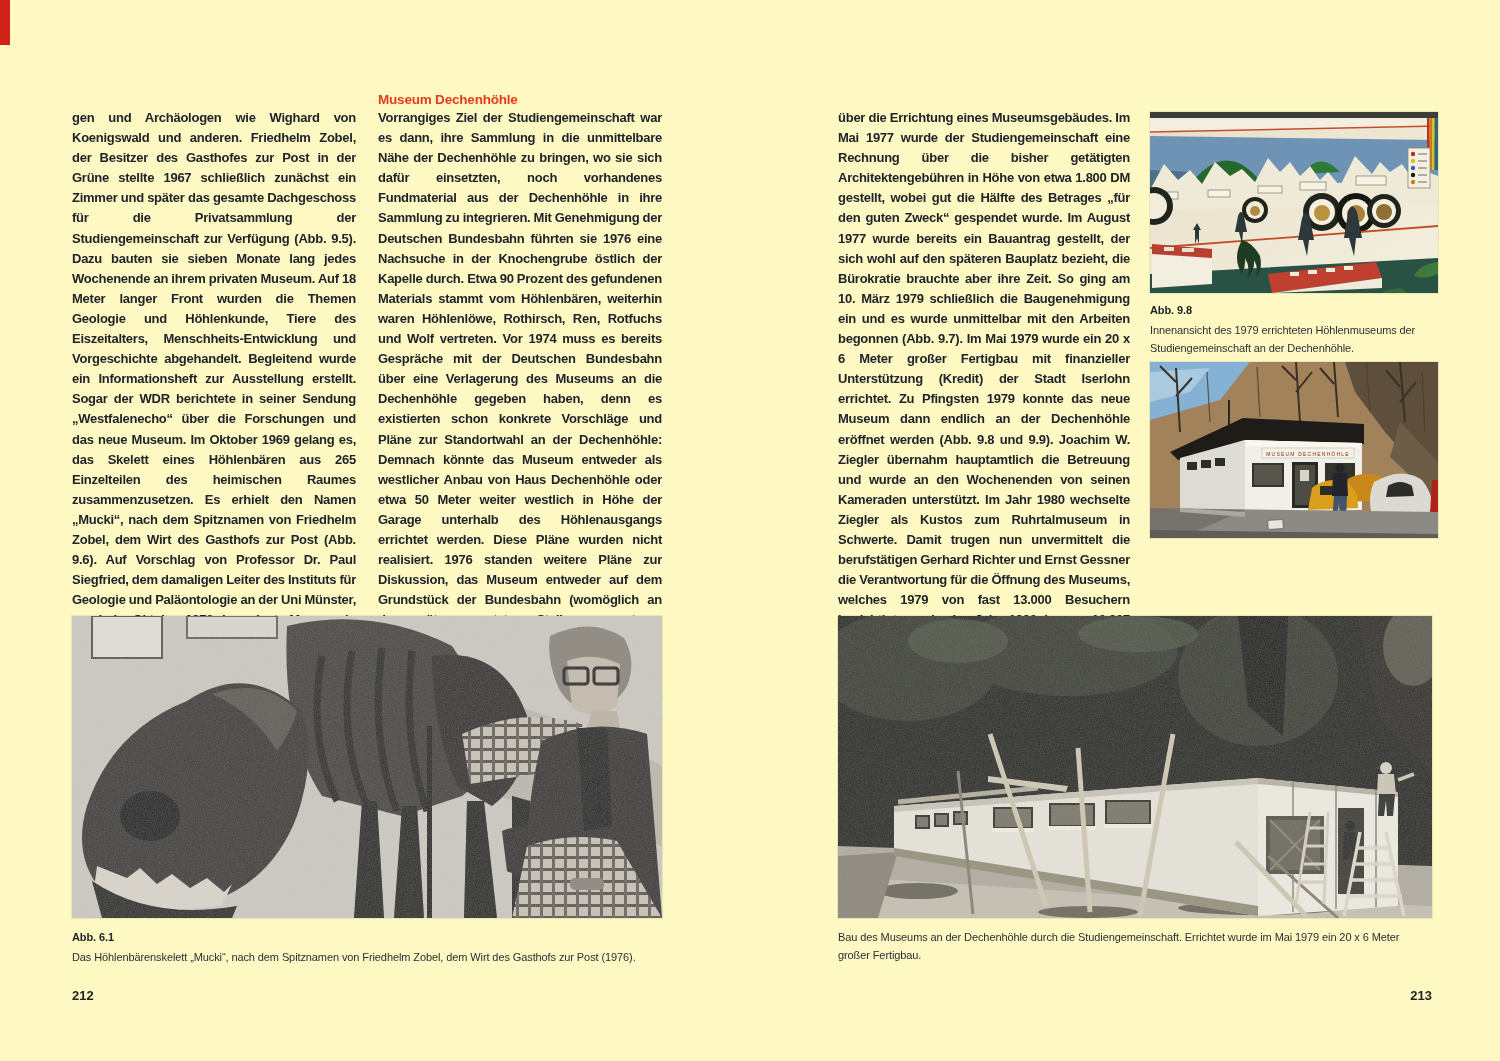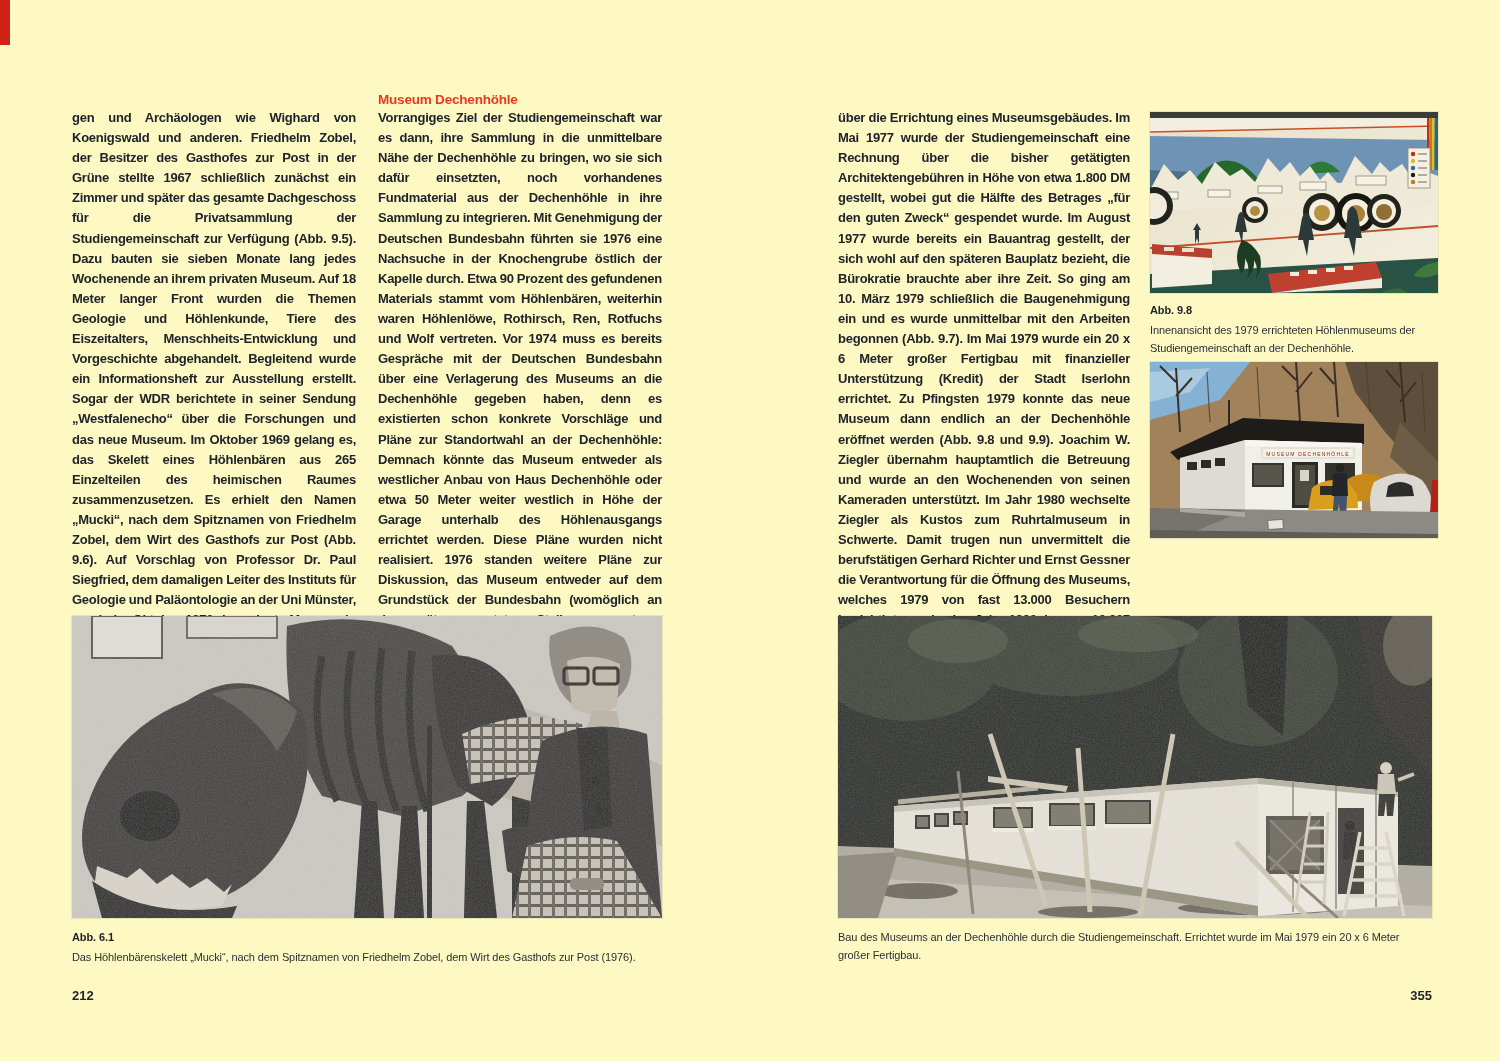--- a/index.html
+++ b/index.html
@@ -384,15 +384,15 @@
         <path d="M540,158 L556,158 L558,178 L539,178Z" fill="#cdc7b7"></path>
         <path d="M541,178 L557,178 L555,200 L549,200 L548,184 L546,200 L540,200Z" fill="#2a2924"></path>
         <path d="M560,164 L576,158" stroke="#cdc7b7" stroke-width="4"></path>
       </g>
     </svg>
   </div>
   <div class="caption cap97">
     <span>Bau des Museums an der Dechenhöhle durch die Studiengemeinschaft. Errichtet wurde im Mai 1979 ein 20 x 6 Meter großer Fertigbau.</span>
   </div>
 
-  <div class="pagenum pn-right">355</div>
+  <div class="pagenum pn-right">213</div>
 
 </div>
 
 </body></html>

